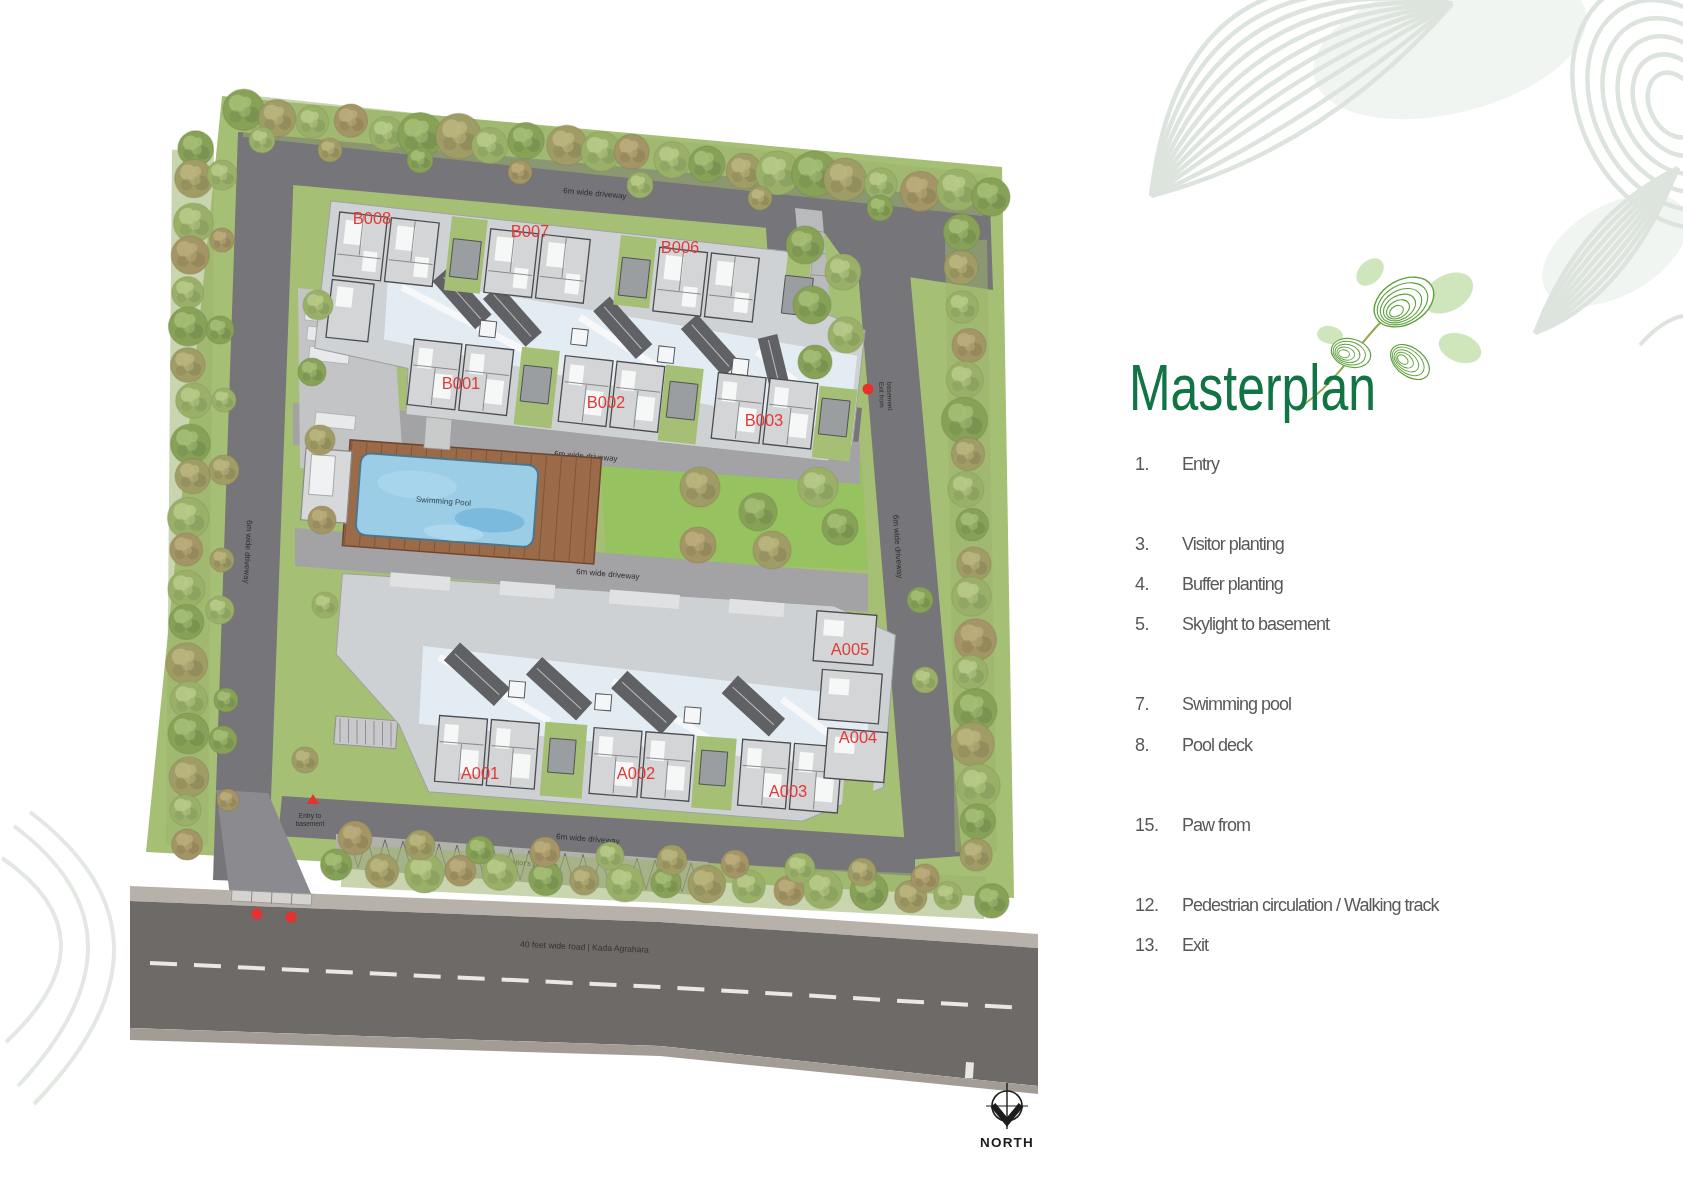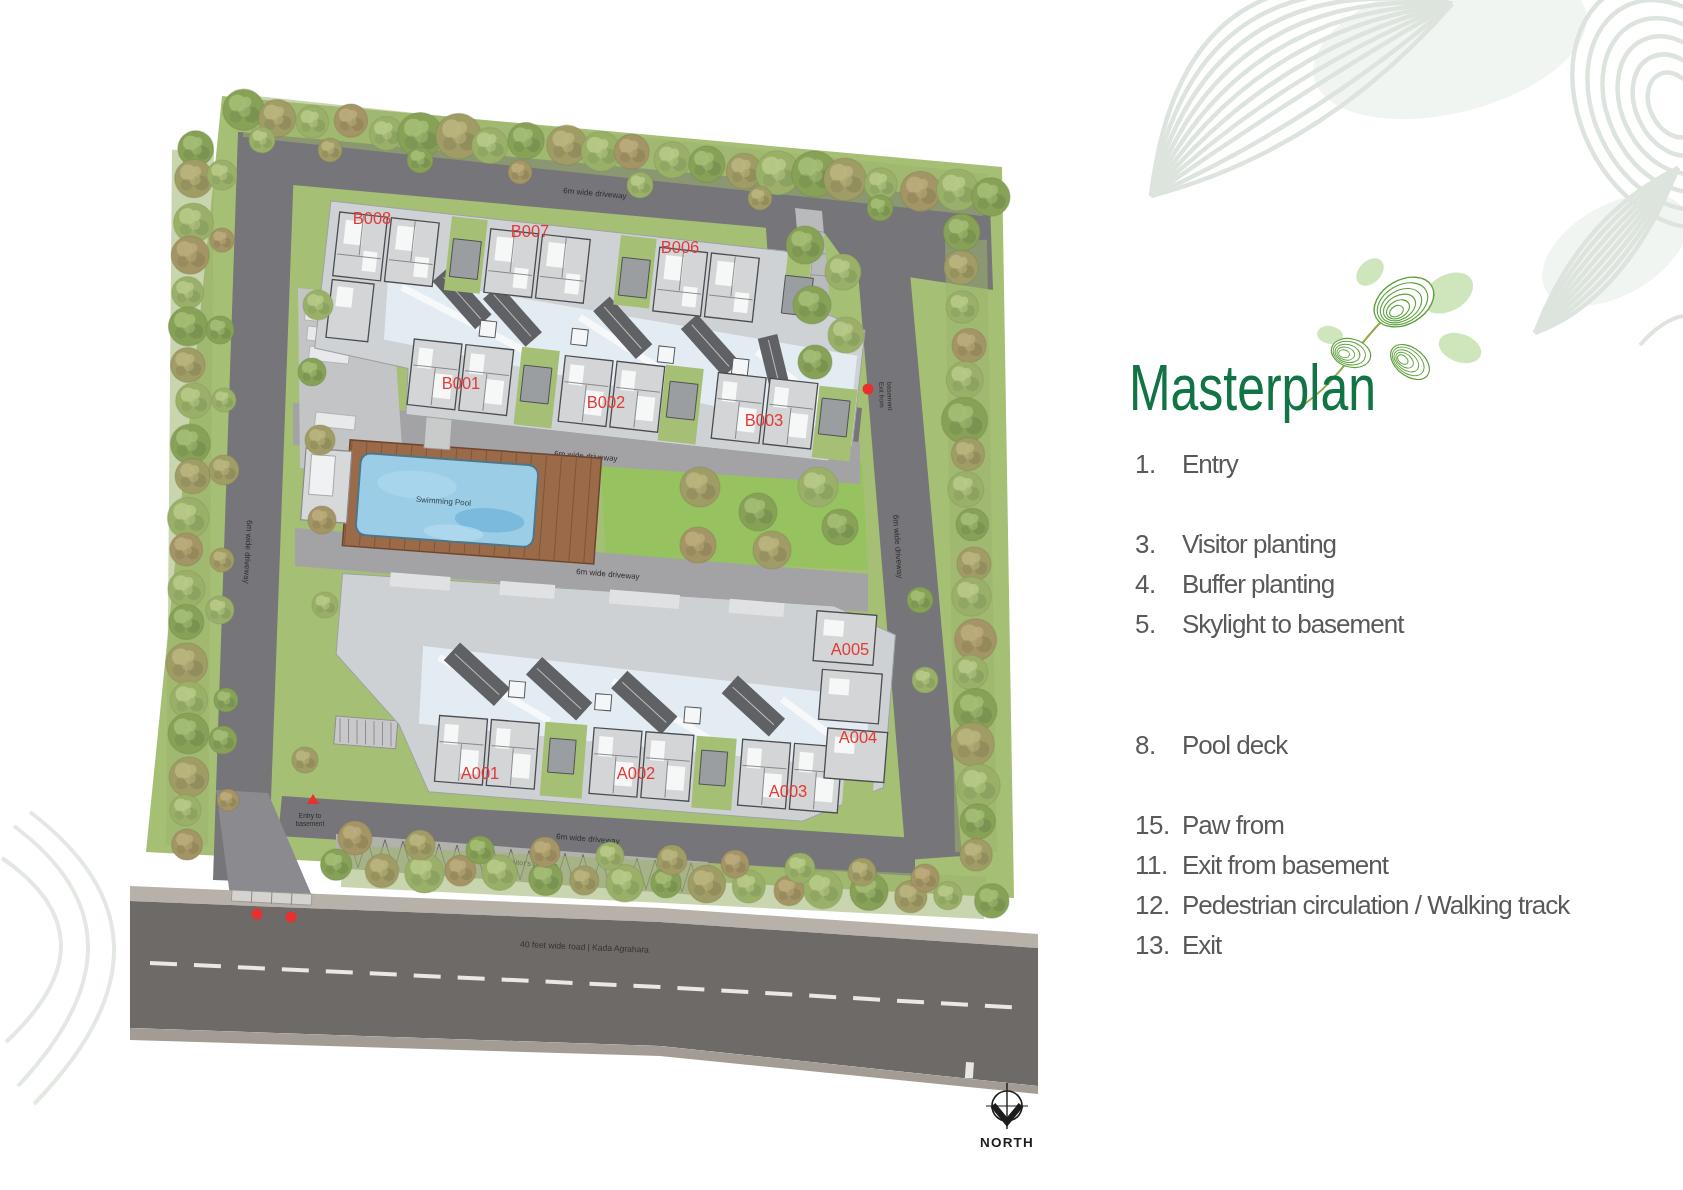--- a/index.html
+++ b/index.html
@@ -1,18 +1,18 @@
 <!DOCTYPE html>
 <html><head>
 <meta charset="utf-8">
 <style>
 html,body{margin:0;padding:0;background:#ffffff;}
 #page{position:relative;width:1683px;height:1190px;overflow:hidden;background:#ffffff;font-family:"Liberation Sans",sans-serif;}
 #title{position:absolute;left:1129px;top:356px;font-size:64px;line-height:1;color:#117444;transform:scaleX(0.78);transform-origin:0 0;white-space:nowrap;}
-.row{position:absolute;left:1135px;height:40px;line-height:40px;font-size:26px;letter-spacing:-1px;color:#58595b;white-space:nowrap;}
+.row{position:absolute;left:1135px;height:40px;line-height:40px;font-size:18px;letter-spacing:-1px;color:#58595b;white-space:nowrap;}
 .row .num{display:inline-block;width:47px;letter-spacing:-0.5px;}
 </style>
 </head>
 <body>
 <div id="page">
 
 <svg width="1683" height="1190" viewBox="0 0 1683 1190" style="position:absolute;left:0;top:0">
 
 <ellipse cx="1450" cy="45" rx="140" ry="68" transform="rotate(-14 1450 45)" fill="#f1f5f1"></ellipse>
 <ellipse cx="1615" cy="250" rx="80" ry="45" transform="rotate(-30 1615 250)" fill="#f1f5f1"></ellipse>
@@ -1607,24 +1607,24 @@
 <div class="row" style="top:444.0px"><span class="num">1.</span><span>Entry</span></div>
 
 
 <div class="row" style="top:524.1px"><span class="num">3.</span><span>Visitor planting</span></div>
 
 <div class="row" style="top:564.2px"><span class="num">4.</span><span>Buffer planting</span></div>
 
 <div class="row" style="top:604.3px"><span class="num">5.</span><span>Skylight to basement</span></div>
 
 
+<div class="row" style="top:684.4px"><span class="num">7.</span><span>Swimming pool</span></div>
 
 <div class="row" style="top:724.5px"><span class="num">8.</span><span>Pool deck</span></div>
 
 
 <div class="row" style="top:804.6px"><span class="num">15.</span><span>Paw from</span></div>
 
-<div class="row" style="top:844.7px"><span class="num">11.</span><span>Exit from basement</span></div>
 
 <div class="row" style="top:884.8px"><span class="num">12.</span><span>Pedestrian circulation / Walking track</span></div>
 
 <div class="row" style="top:924.8px"><span class="num">13.</span><span>Exit</span></div>
 </div>
 
 </body></html>

